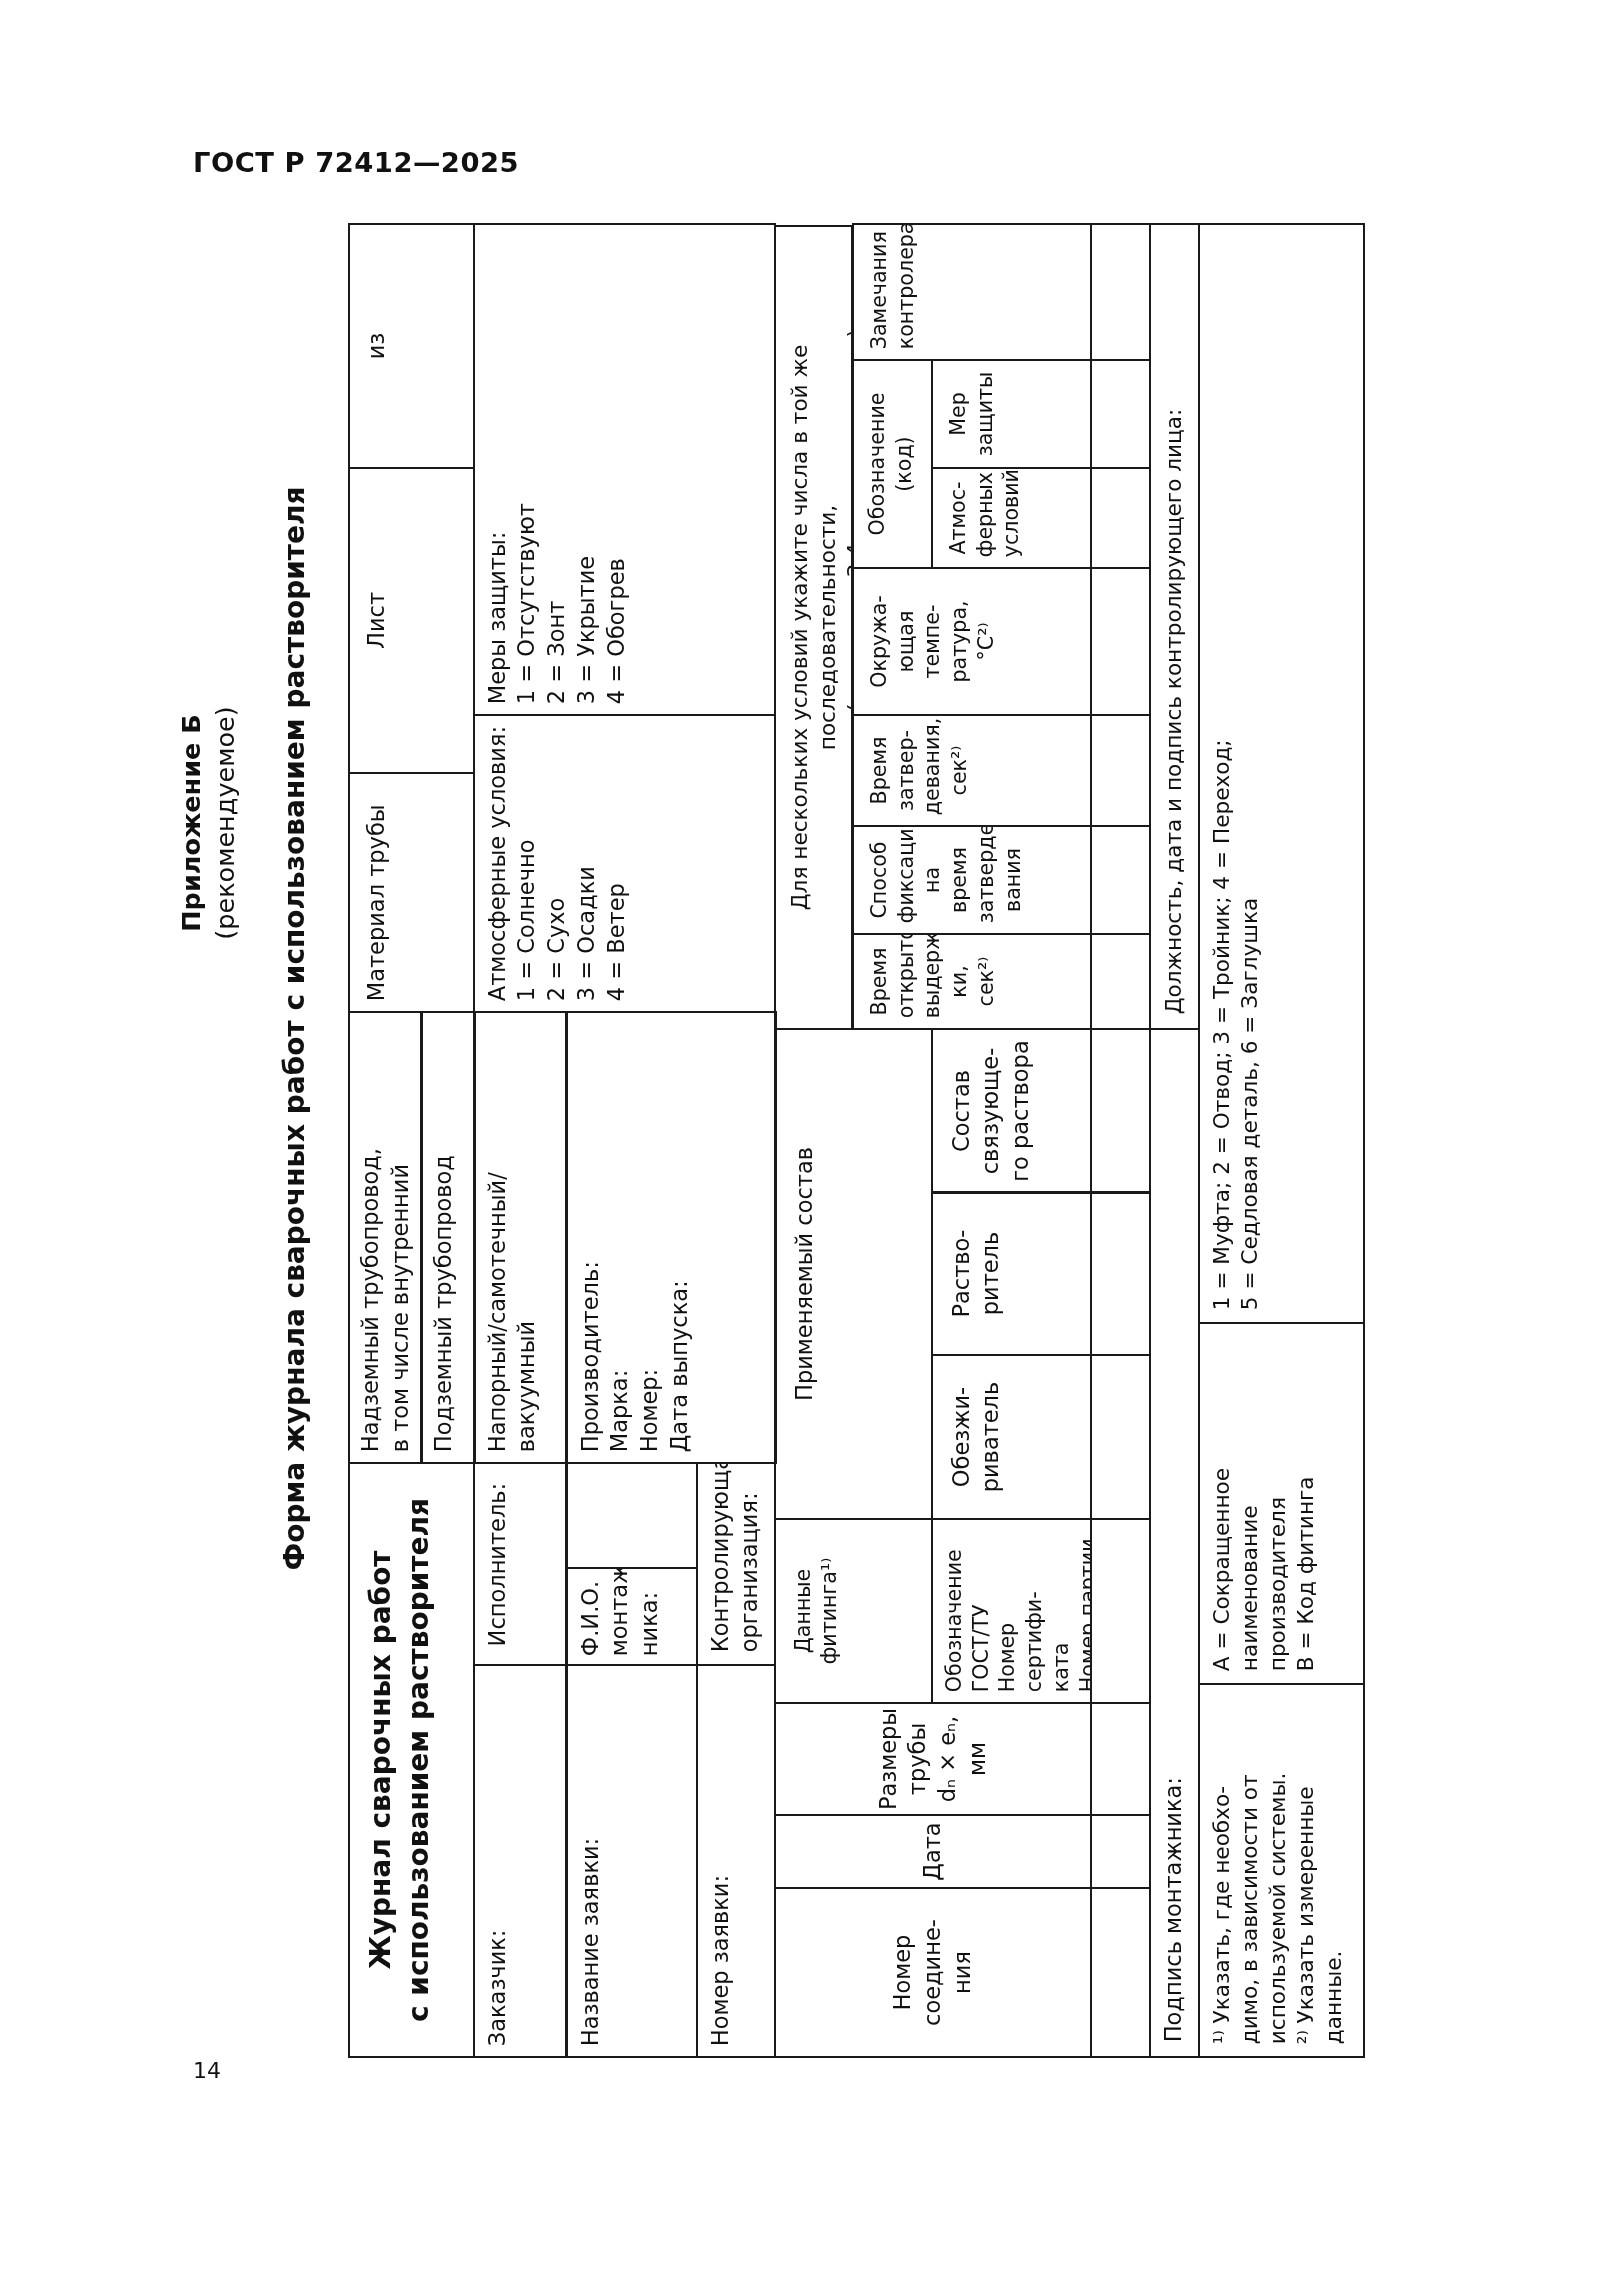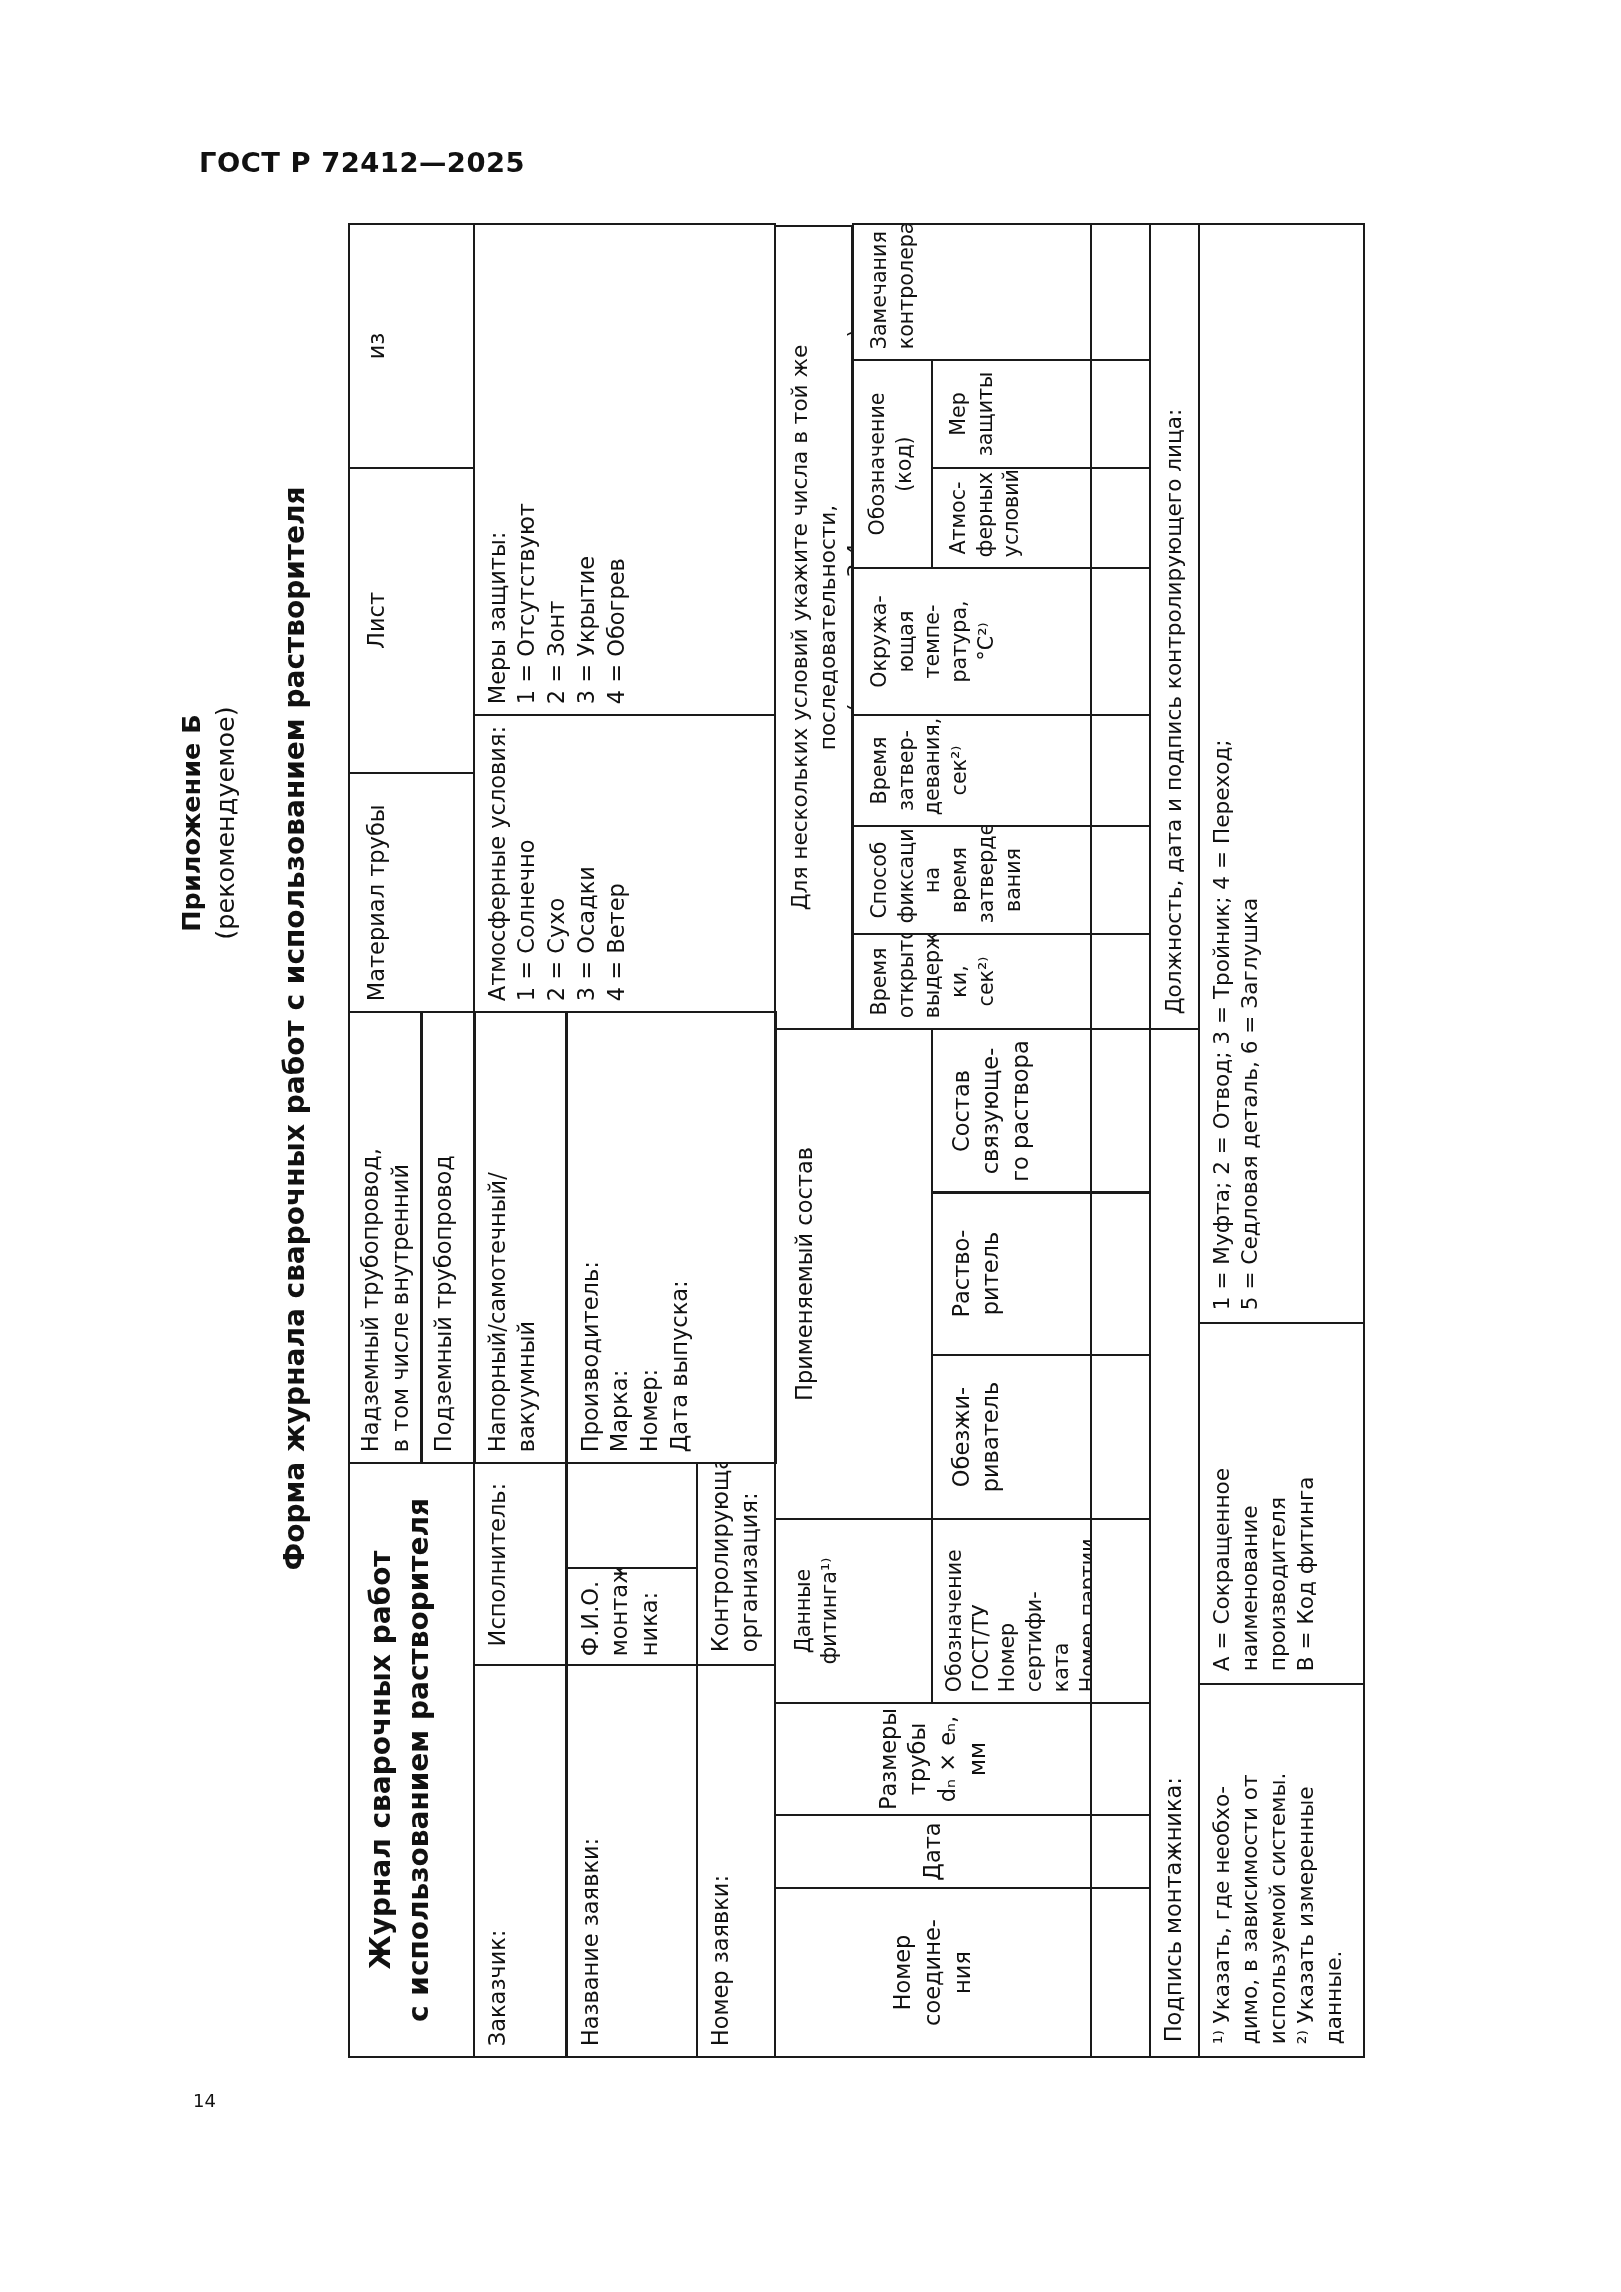--- a/index.html
+++ b/index.html
@@ -5,22 +5,22 @@
   html,body{margin:0;padding:0;}
   body{
     width:1621px;height:2293px;
     background:#ffffff;
     font-family:"DejaVu Sans","Liberation Sans",sans-serif;
     color:#111;
     overflow:hidden;
     position:relative;
   }
   .page{position:absolute;top:0;left:0;width:1621px;height:2293px;background:#fff;}
-  .gost-num{position:absolute;left:199px;top:147px;font-size:27.4px;font-weight:bold;letter-spacing:0.5px;}
-  .page-num{position:absolute;left:193px;top:2058px;font-size:18px;margin-top:32px;}
+  .gost-num{position:absolute;left:193px;top:147px;font-size:27.4px;font-weight:bold;letter-spacing:0.5px;}
+  .page-num{position:absolute;left:193px;top:2058px;font-size:22px;}
   
   .rot{
     position:absolute;top:0;left:0;
     width:2293px;height:1621px;
     transform-origin:0 0;
     transform:translateY(2293px) rotate(-90deg);
   }
   .appx-label{position:absolute;left:1274px;top:176px;width:392px;text-align:center;font-size:25.5px;font-weight:bold;}
   .appx-note{position:absolute;left:1274px;top:210px;width:392px;text-align:center;font-size:25.5px;}
   .appx-title{position:absolute;left:686px;top:278px;width:1157px;text-align:center;font-size:28px;font-weight:bold;}

